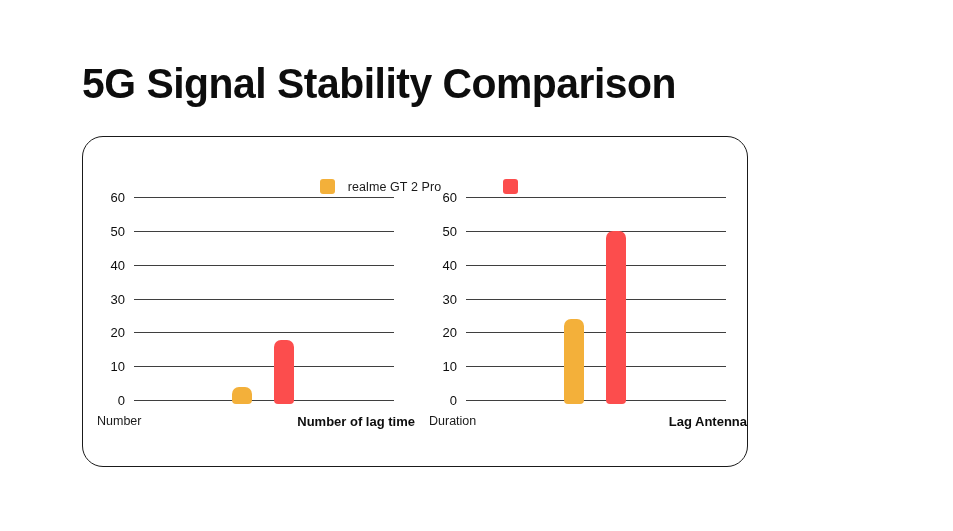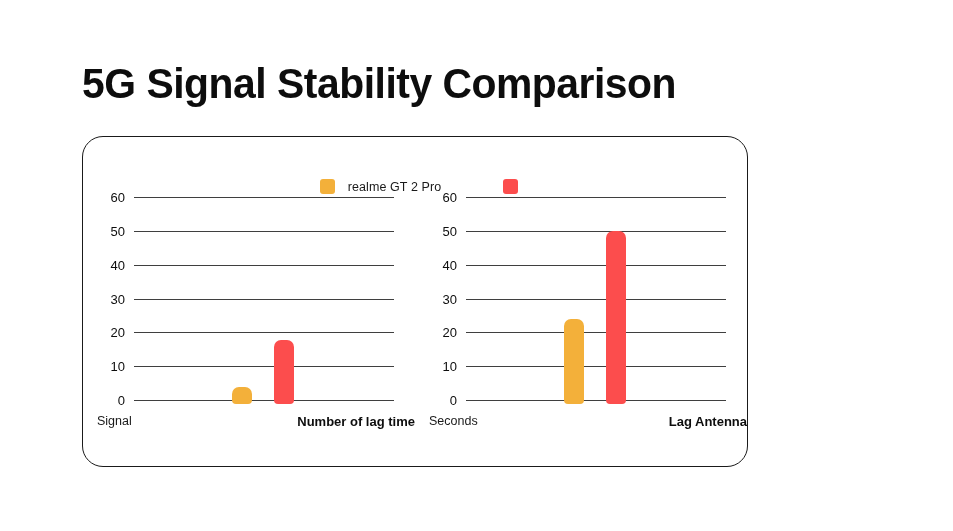--- a/index.html
+++ b/index.html
@@ -200,21 +200,21 @@
               <div class="ytick" style="top: 66.6667%;">20</div>
               <div class="ytick" style="top: 83.3333%;">10</div>
               <div class="ytick" style="top: 100%;">0</div>
             </div>
           <div class="bars">
               <div class="bar" title="realme GT 2 Pro: 5" style="left: calc(50% - 32px); height: 8.33333%; background: rgb(243, 176, 58);"></div>
               <div class="bar" title="Without HyperSmart Antenna Switching: 19" style="left: calc(50% + 10px); height: 31.6667%; background: rgb(252, 77, 77);"></div>
             </div>
         </div>
         <div class="axis-captions">
-          <span class="unit-label">Signal</span>
+          <span class="unit-label">Number</span>
           <span class="series-caption">Number of lag time</span>
         </div>
       </div>
 
       <div class="panel">
         <div class="plot">
           <div class="gridlines">
               <div class="gridline" style="top: 0%;"></div>
               <div class="gridline" style="top: 16.6667%;"></div>
               <div class="gridline" style="top: 33.3333%;"></div>
@@ -231,20 +231,20 @@
               <div class="ytick" style="top: 66.6667%;">20</div>
               <div class="ytick" style="top: 83.3333%;">10</div>
               <div class="ytick" style="top: 100%;">0</div>
             </div>
           <div class="bars">
               <div class="bar" title="realme GT 2 Pro: 25" style="left: calc(50% - 32px); height: 41.6667%; background: rgb(243, 176, 58);"></div>
               <div class="bar" title="Without HyperSmart Antenna Switching: 51" style="left: calc(50% + 10px); height: 85%; background: rgb(252, 77, 77);"></div>
             </div>
         </div>
         <div class="axis-captions">
-          <span class="unit-label">Seconds</span>
+          <span class="unit-label">Duration</span>
           <span class="series-caption">Lag Antenna</span>
         </div>
       </div>
 
     </div>
   </div>
 </div>
 
 </body></html>

